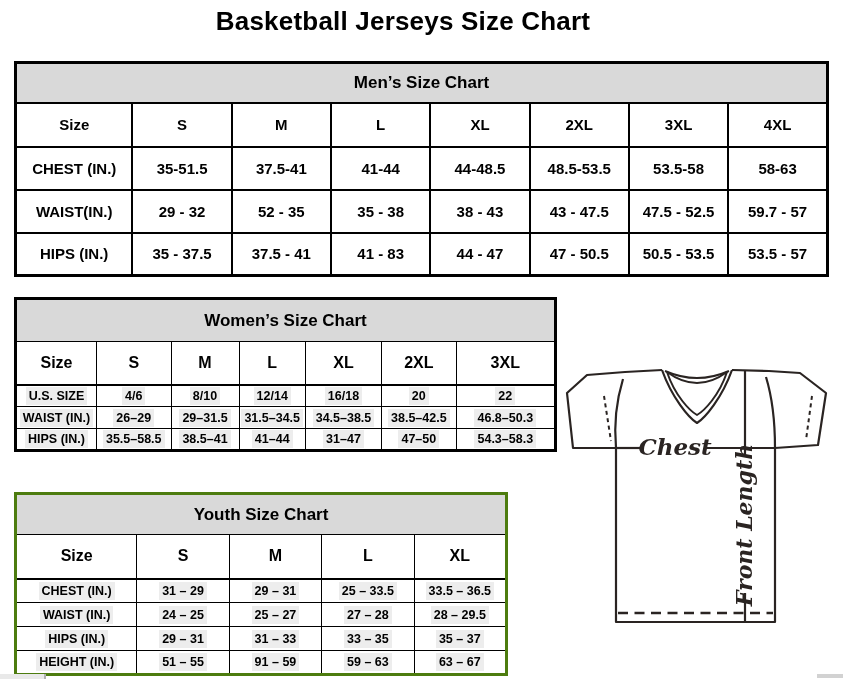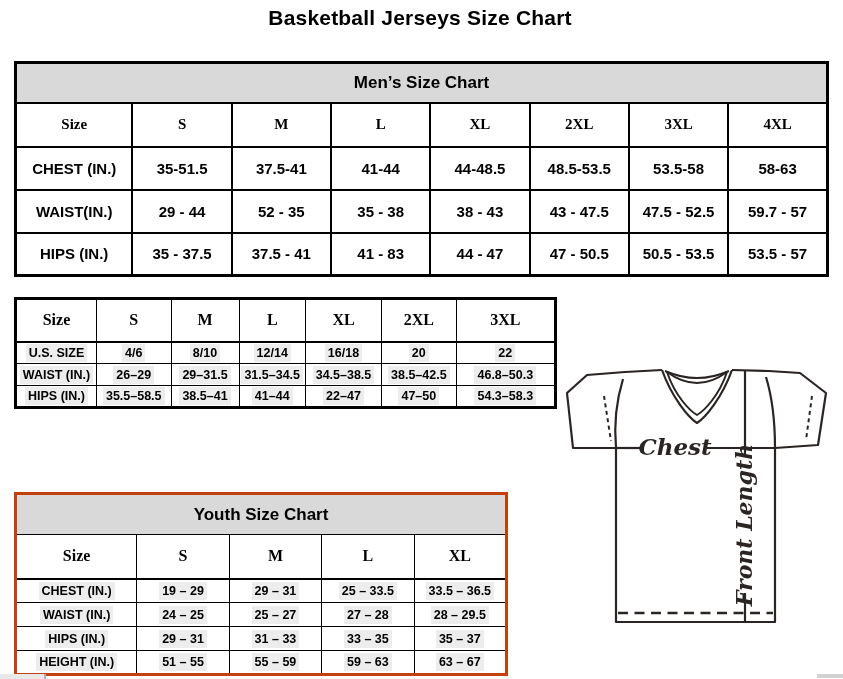--- a/index.html
+++ b/index.html
@@ -1,22 +1,22 @@
 <!DOCTYPE html>
 <html><head>
 <meta charset="utf-8">
 <style>
   html,body{margin:0;padding:0;}
   body{
     width:843px;height:679px;position:relative;background:#ffffff;
     font-family:"Liberation Sans",sans-serif;color:#000;overflow:hidden;
   }
   .page-title{
-    position:absolute;top:6px;left:17px;width:806px;margin:0;
-    text-align:center;font-size:21px;font-weight:bold;letter-spacing:0.2px;
+    position:absolute;top:6px;left:0;width:806px;margin:0;
+    text-align:center;font-size:26px;font-weight:bold;letter-spacing:0.2px;
   }
   table.size-table{
     position:absolute;border-collapse:collapse;table-layout:fixed;
     background:#fff;
   }
   table.size-table th,table.size-table td{
     text-align:center;vertical-align:middle;padding:0;font-weight:bold;
   }
   
   #mens-table{left:14px;top:61px;width:815px;border:3px solid #000;}
@@ -27,30 +27,30 @@
   #mens-table .colhead,#mens-table tbody{font-size:15px;}
   
   #womens-table{left:14px;top:297px;width:543px;border:3px solid #000;}
   #womens-table th,#womens-table td{border:1.5px solid #000;}
   #womens-table .band-row{height:43px;}
   #womens-table .cols-row{height:43px;border-bottom:2px solid #000;}
   #womens-table tbody tr{height:22px;}
   #womens-table .colhead{font-size:16px;}
   #womens-table tbody{font-size:12.5px;}
   
-  #youth-table{left:14px;top:492px;width:494px;border:3px solid #c2410c;}
+  #youth-table{left:14px;top:492px;width:494px;border:3px solid #4d7c0f;}
   #youth-table th,#youth-table td{border:1.5px solid #000;}
   #youth-table .band-row{height:41px;}
   #youth-table .cols-row{height:44px;border-bottom:2px solid #000;}
   #youth-table tbody tr{height:24px;}
   #youth-table .colhead{font-size:16px;}
   #youth-table tbody{font-size:12.5px;}
   
   .band{background:#d9d9d9;font-size:17px;}
-  .colhead{font-size:16px;font-family:Liberation Serif, serif;}
+  .colhead{font-size:16px;}
   .hl{background:#ededed;padding:2px 3px;}
   
   #jersey{position:absolute;left:555px;top:360px;}
   .diagram-text{
     font-family:"DejaVu Serif",serif;font-style:italic;font-weight:bold;
     fill:#2a2422;
   }
   
   .frag-left{position:absolute;left:0;top:674px;width:44px;height:5px;
     background:#e9e9e9;border-right:2px solid #b0b0b0;}
@@ -94,21 +94,21 @@
         <td>35-51.5</td>
         <td>37.5-41</td>
         <td>41-44</td>
         <td>44-48.5</td>
         <td>48.5-53.5</td>
         <td>53.5-58</td>
         <td>58-63</td>
       </tr>
       <tr>
         <th class="rowlabel">WAIST(IN.)</th>
-        <td>29 - 44</td>
+        <td>29 - 32</td>
         <td>52 - 35</td>
         <td>35 - 38</td>
         <td>38 - 43</td>
         <td>43 - 47.5</td>
         <td>47.5 - 52.5</td>
         <td>59.7 - 57</td>
       </tr>
       <tr>
         <th class="rowlabel">HIPS (IN.)</th>
         <td>35 - 37.5</td>
@@ -126,20 +126,23 @@
   <colgroup>
     <col style="width:15%">
       <col style="width:13.8%">
       <col style="width:12.6%">
     <col style="width:12.3%">
       <col style="width:14.1%">
       <col style="width:13.8%">
     <col style="width:18.4%">
   </colgroup>
 <thead>
+      <tr class="band-row">
+        <th class="band" colspan="7">Women’s Size Chart</th>
+      </tr>
       <tr class="cols-row">
         <th class="colhead">Size</th>
         <th class="colhead">S</th>
         <th class="colhead">M</th>
         <th class="colhead">L</th>
         <th class="colhead">XL</th>
         <th class="colhead">2XL</th>
         <th class="colhead">3XL</th>
       </tr>
     </thead>
@@ -160,21 +163,21 @@
         <td><span class="hl">31.5–34.5</span></td>
         <td><span class="hl">34.5–38.5</span></td>
         <td><span class="hl">38.5–42.5</span></td>
         <td><span class="hl">46.8–50.3</span></td>
       </tr>
       <tr>
         <th class="rowlabel"><span class="hl">HIPS (IN.)</span></th>
         <td><span class="hl">35.5–58.5</span></td>
         <td><span class="hl">38.5–41</span></td>
         <td><span class="hl">41–44</span></td>
-        <td><span class="hl">22–47</span></td>
+        <td><span class="hl">31–47</span></td>
         <td><span class="hl">47–50</span></td>
         <td><span class="hl">54.3–58.3</span></td>
       </tr>
     </tbody>
   </table>
 
 <table class="size-table" id="youth-table">
   <colgroup>
     <col style="width:24.7%">
       <col style="width:18.83%">
@@ -190,21 +193,21 @@
         <th class="colhead">Size</th>
         <th class="colhead">S</th>
         <th class="colhead">M</th>
         <th class="colhead">L</th>
         <th class="colhead">XL</th>
       </tr>
     </thead>
     <tbody>
       <tr>
         <th class="rowlabel"><span class="hl">CHEST (IN.)</span></th>
-        <td><span class="hl">19 – 29</span></td>
+        <td><span class="hl">31 – 29</span></td>
         <td><span class="hl">29 – 31</span></td>
         <td><span class="hl">25 – 33.5</span></td>
         <td><span class="hl">33.5 – 36.5</span></td>
       </tr>
       <tr>
         <th class="rowlabel"><span class="hl">WAIST (IN.)</span></th>
         <td><span class="hl">24 – 25</span></td>
         <td><span class="hl">25 – 27</span></td>
         <td><span class="hl">27 – 28</span></td>
         <td><span class="hl">28 – 29.5</span></td>
@@ -212,21 +215,21 @@
       <tr>
         <th class="rowlabel"><span class="hl">HIPS (IN.)</span></th>
         <td><span class="hl">29 – 31</span></td>
         <td><span class="hl">31 – 33</span></td>
         <td><span class="hl">33 – 35</span></td>
         <td><span class="hl">35 – 37</span></td>
       </tr>
       <tr>
         <th class="rowlabel"><span class="hl">HEIGHT (IN.)</span></th>
         <td><span class="hl">51 – 55</span></td>
-        <td><span class="hl">55 – 59</span></td>
+        <td><span class="hl">91 – 59</span></td>
         <td><span class="hl">59 – 63</span></td>
         <td><span class="hl">63 – 67</span></td>
       </tr>
     </tbody>
   </table>
 
 <svg id="jersey" width="288" height="320" viewBox="0 0 288 320">
   <g fill="none" stroke="#2a2422" stroke-width="2.2" stroke-linejoin="round" stroke-linecap="butt">
 
     <path d="M 107,10 L 70,12 L 32,15 L 12,33 L 18,88 L 61,88 L 61,262 L 220,262 L 220,88 L 263,85 L 271,33 L 245,13 L 214,11 L 177,10"></path>

